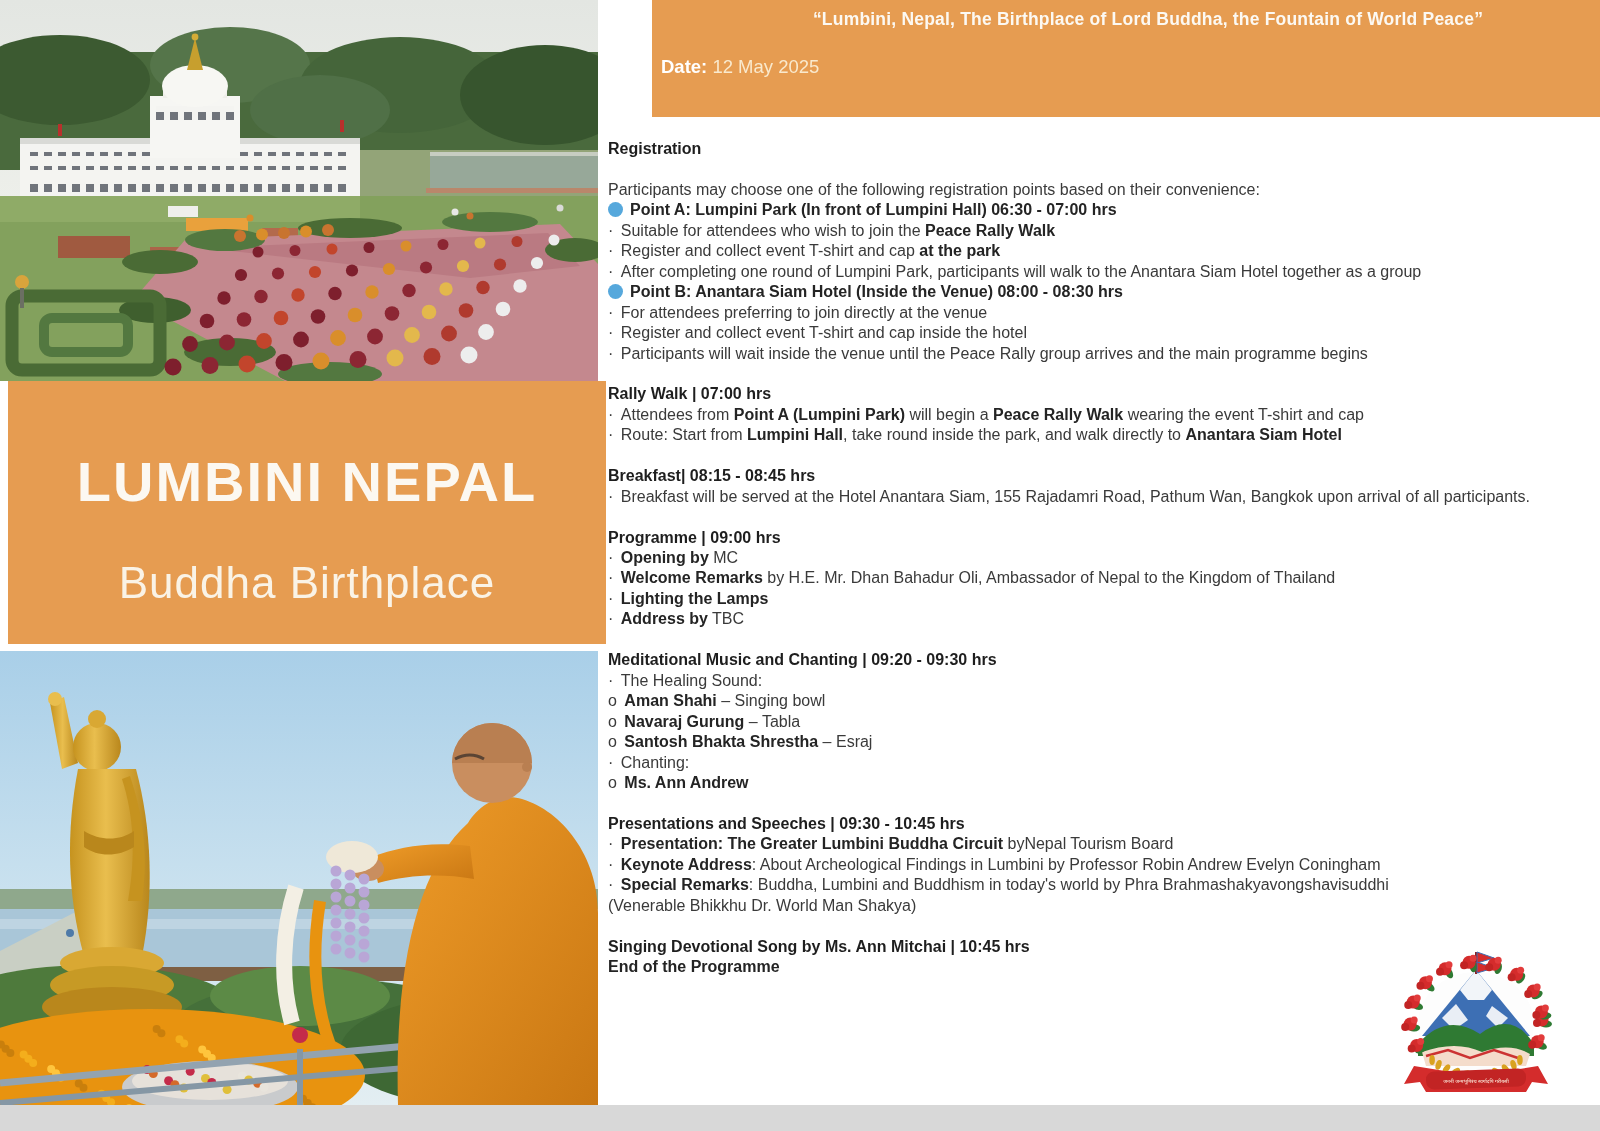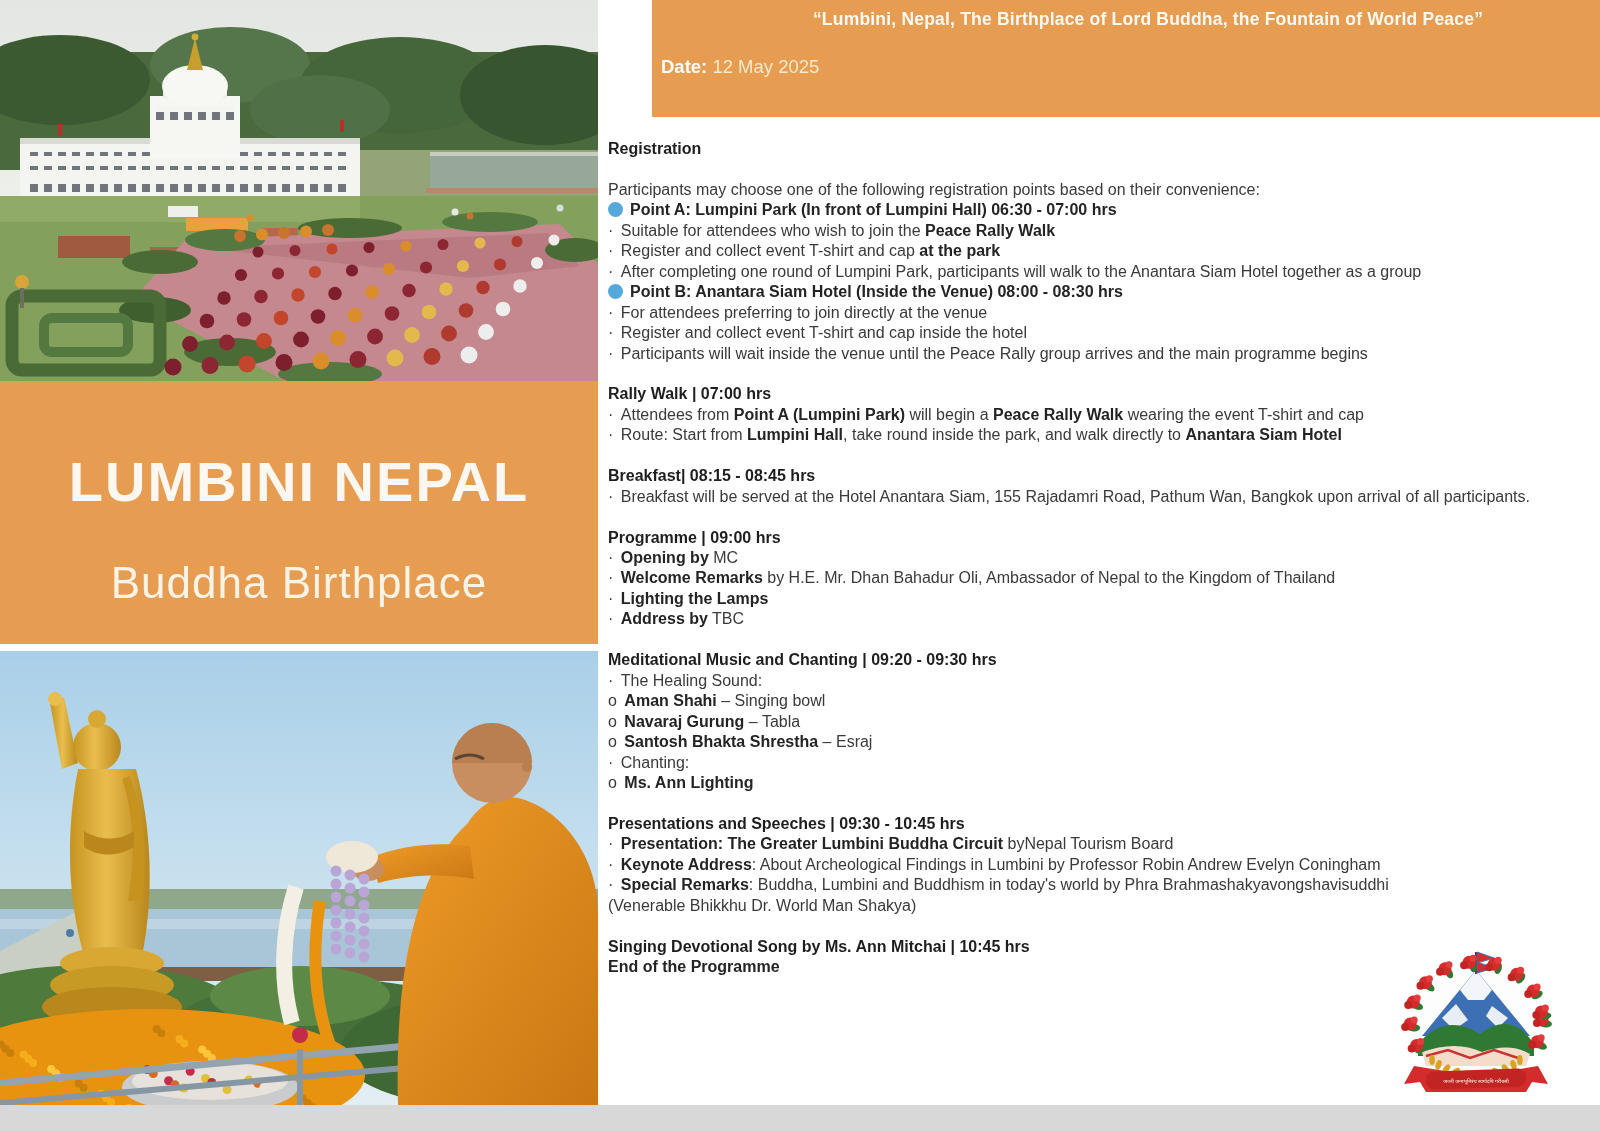--- a/index.html
+++ b/index.html
@@ -12,21 +12,21 @@
   *{box-sizing:border-box;margin:0;padding:0}
   html,body{width:1600px;height:1131px}
   body{
     position:relative;background:#fff;overflow:hidden;
     font-family:"Liberation Sans",sans-serif;color:var(--text);
   }
   
   .left-col{position:absolute;left:0;top:0;width:598px;height:1105px}
   .photo-top{position:absolute;left:0;top:0;width:598px;height:381px;overflow:hidden}
   .orange-block{
-    position:absolute;left:0;top:381px;width:598px;height:263px;
+    position:absolute;left:8px;top:381px;width:598px;height:263px;
     background:var(--orange);text-align:center;color:#FBF6EE;
   }
   .lp-title{padding-top:68px;font-size:56px;font-weight:bold;letter-spacing:2px;color:#FCF8F1}
   .lp-sub{padding-top:44px;font-size:44px;font-weight:400;color:#FAF3E6;letter-spacing:1px}
   .photo-bottom{position:absolute;left:0;top:651px;width:598px;height:454px;overflow:hidden}
   
   .header-orange{
     position:absolute;left:608px;top:0;width:992px;height:117px;
     background:var(--orange);
     margin-left:44px;
@@ -392,21 +392,21 @@
       <div class="line"><span class="mk">· </span><span class="b">Lighting the Lamps</span></div>
       <div class="line"><span class="mk">· </span><span class="b">Address by</span><span> TBC</span></div>
     </div>
     <div class="section">
       <div class="line heading">Meditational Music and Chanting | 09:20 - 09:30 hrs</div>
       <div class="line"><span class="mk">· </span><span>The Healing Sound:</span></div>
       <div class="line"><span class="mk">o </span><span class="b">Aman Shahi</span><span> – Singing bowl</span></div>
       <div class="line"><span class="mk">o </span><span class="b">Navaraj Gurung</span><span> – Tabla</span></div>
       <div class="line"><span class="mk">o </span><span class="b">Santosh Bhakta Shrestha</span><span> – Esraj</span></div>
       <div class="line"><span class="mk">· </span><span>Chanting:</span></div>
-      <div class="line"><span class="mk">o </span><span class="b">Ms. Ann Lighting</span></div>
+      <div class="line"><span class="mk">o </span><span class="b">Ms. Ann Andrew</span></div>
     </div>
     <div class="section">
       <div class="line heading">Presentations and Speeches | 09:30 - 10:45 hrs</div>
       <div class="line"><span class="mk">· </span><span class="b">Presentation: The Greater Lumbini Buddha Circuit</span><span> byNepal Tourism Board</span></div>
       <div class="line"><span class="mk">· </span><span class="b">Keynote Address</span><span>: About Archeological Findings in Lumbini by Professor Robin Andrew Evelyn Coningham</span></div>
       <div class="line"><span class="mk">· </span><span class="b">Special Remarks</span><span>: Buddha, Lumbini and Buddhism in today's world by Phra Brahmashakyavongshavisuddhi</span></div>
       <div class="line"><span>(Venerable Bhikkhu Dr. World Man Shakya)</span></div>
     </div>
     <div class="section">
       <div class="line heading">Singing Devotional Song by Ms. Ann Mitchai | 10:45 hrs</div>

